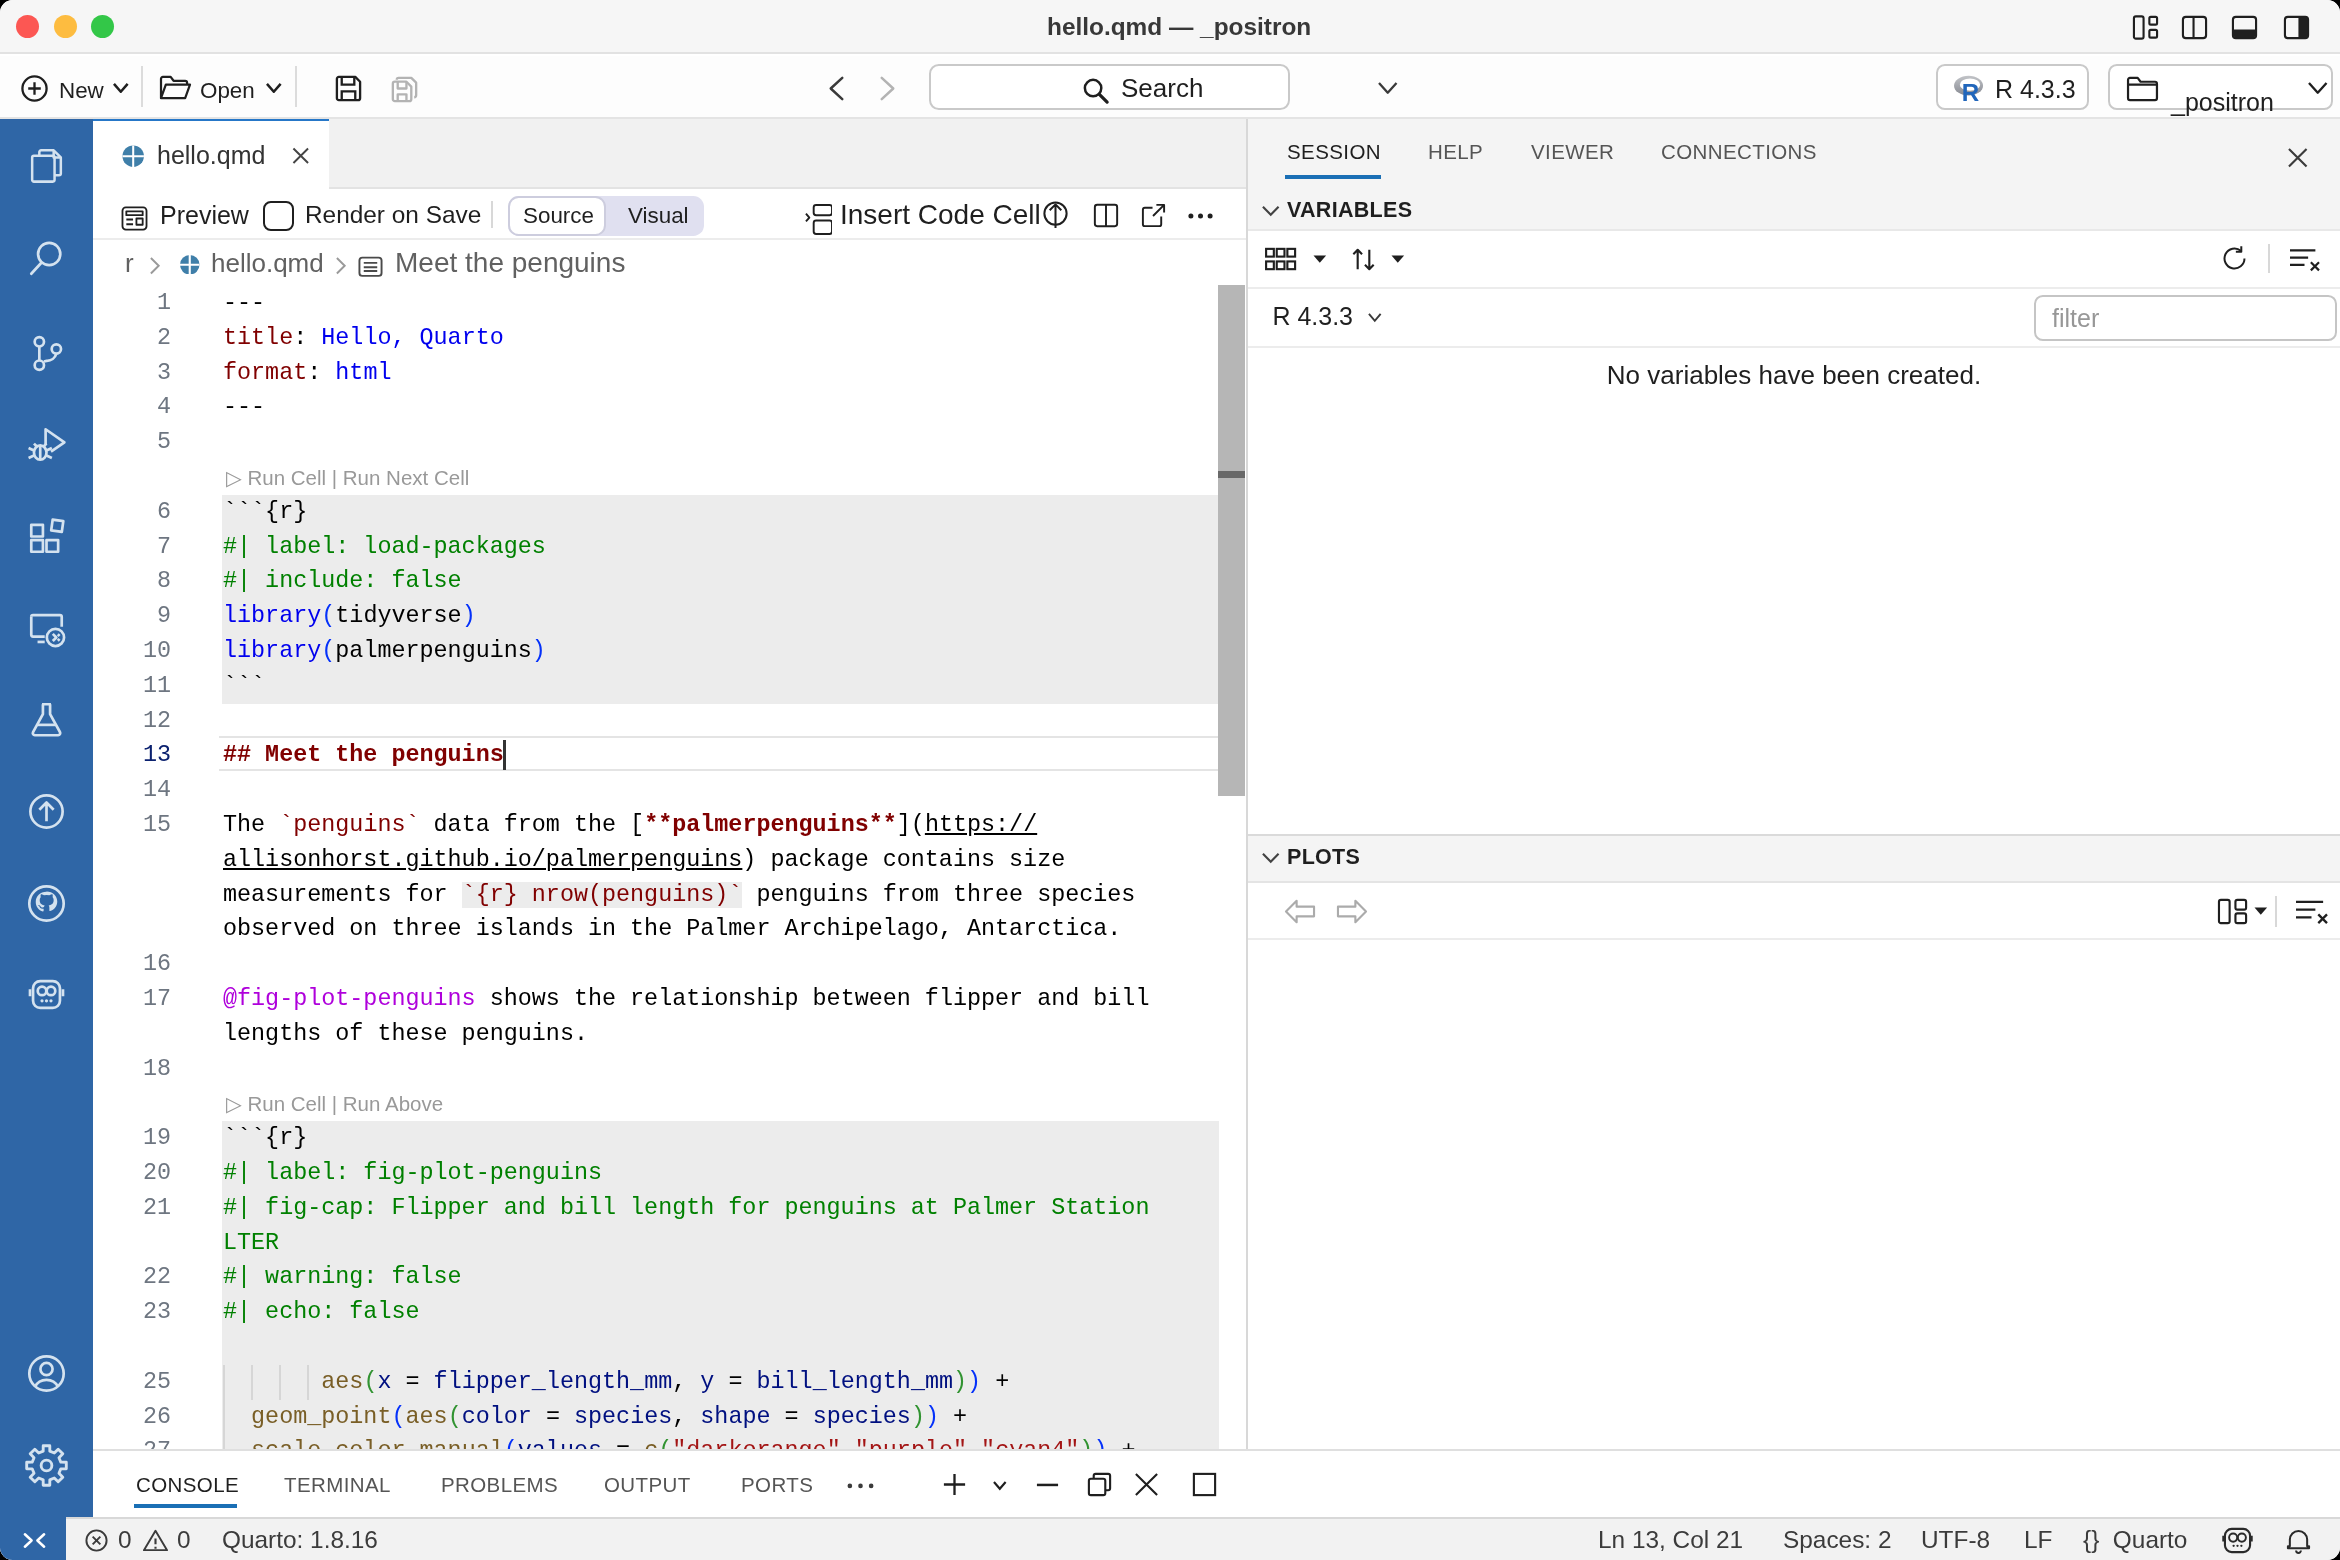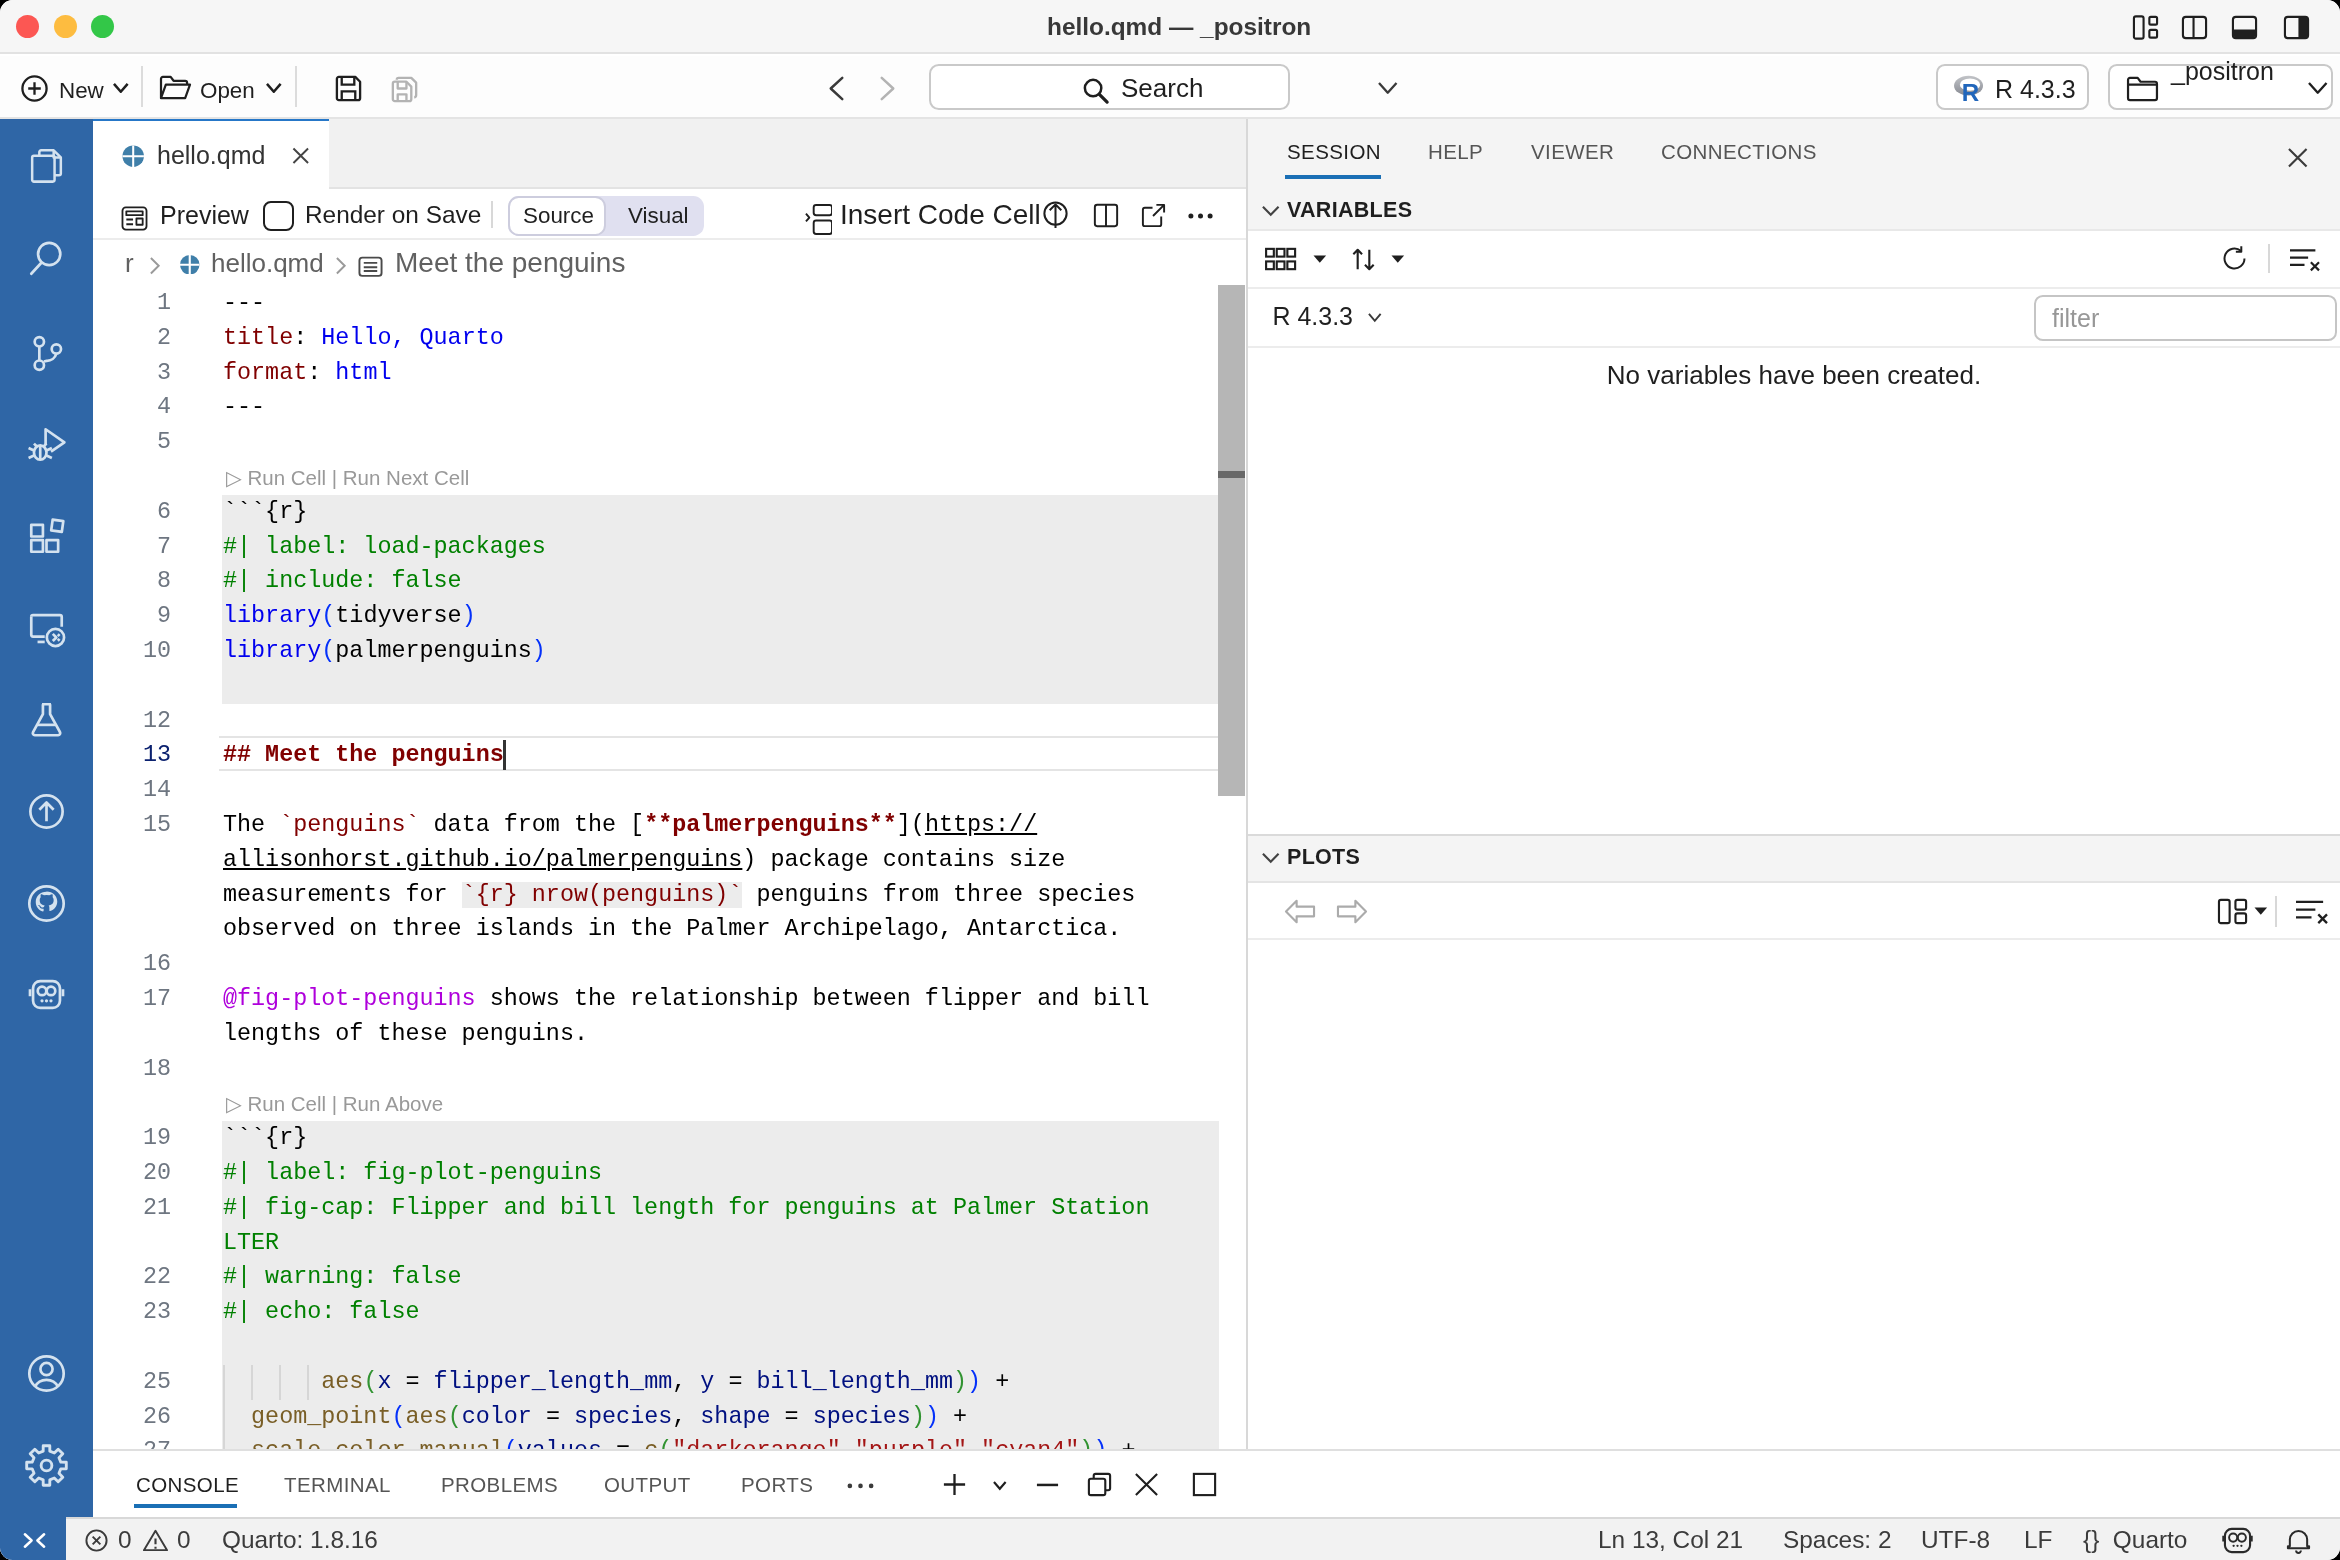--- a/index.html
+++ b/index.html
@@ -172,21 +172,21 @@
     </div>
     <div class="tbtxt" style="left:59px;">New</div>
     <div class="tbtxt" style="left:200px;">Open</div>
     <div class="vsep" style="left:141px;"></div>
     <div class="vsep" style="left:295px;"></div>
     <div class="srchbox"></div>
     <div class="tbtxt" style="left:1121px; top:16.6px; font-size:26px;">Search</div>
     <div class="btn" style="left:1936px; width:153px;"></div>
     <div class="tbtxt" style="left:1995px; top:18.5px; font-size:25px;">R 4.3.3</div>
     <div class="btn" style="left:2108px; width:225px;"></div>
-    <div class="tbtxt" style="left:2171px; top:1px; font-size:25px;">_positron</div>
+    <div class="tbtxt" style="left:2171px; top:32px; font-size:25px;">_positron</div>
   </div>
 
   <div id="activitybar">
 
     <svg class="aicon" style="top:25px;" viewBox="0 0 24 24">
         <g stroke="#d4e2ef" stroke-width="1.4" fill="none" stroke-linejoin="round">
           <path d="M8 6.5 L8 4.5 a1 1 0 0 1 1-1 L16 3.5 L20 7.5 L20 16.5 a1 1 0 0 1 -1 1 L16.5 17.5"></path>
           <path d="M16 3.5 L16 7.5 L20 7.5"></path>
           <rect x="4" y="6.5" width="12.5" height="14.5" rx="1"></rect>
         </g>
@@ -414,20 +414,24 @@
         <span class="ln">8</span>
         <span class="tx"><span class="g">#| include: false</span></span>
       </div>
     <div class="row" style="top:314px;">
         <span class="ln">9</span>
         <span class="tx"><span class="v">library</span><span class="b1">(</span><span>tidyverse</span><span class="b1">)</span></span>
       </div>
     <div class="row" style="top:349px;">
         <span class="ln">10</span>
         <span class="tx"><span class="v">library</span><span class="b1">(</span><span>palmerpenguins</span><span class="b1">)</span></span>
+      </div>
+    <div class="row" style="top:384px;">
+        <span class="ln">11</span>
+        <span class="tx"><span>```</span></span>
       </div>
     <div class="row" style="top:419px;">
         <span class="ln">12</span>
         <span class="tx"></span>
       </div>
     <div class="row" style="top:453px;">
         <span class="ln" style="color:#0b216f;">13</span>
         <span class="tx"><span class="k" style="font-weight:bold">## Meet the penguins</span></span>
       </div>
     <div class="row" style="top:488px;">

